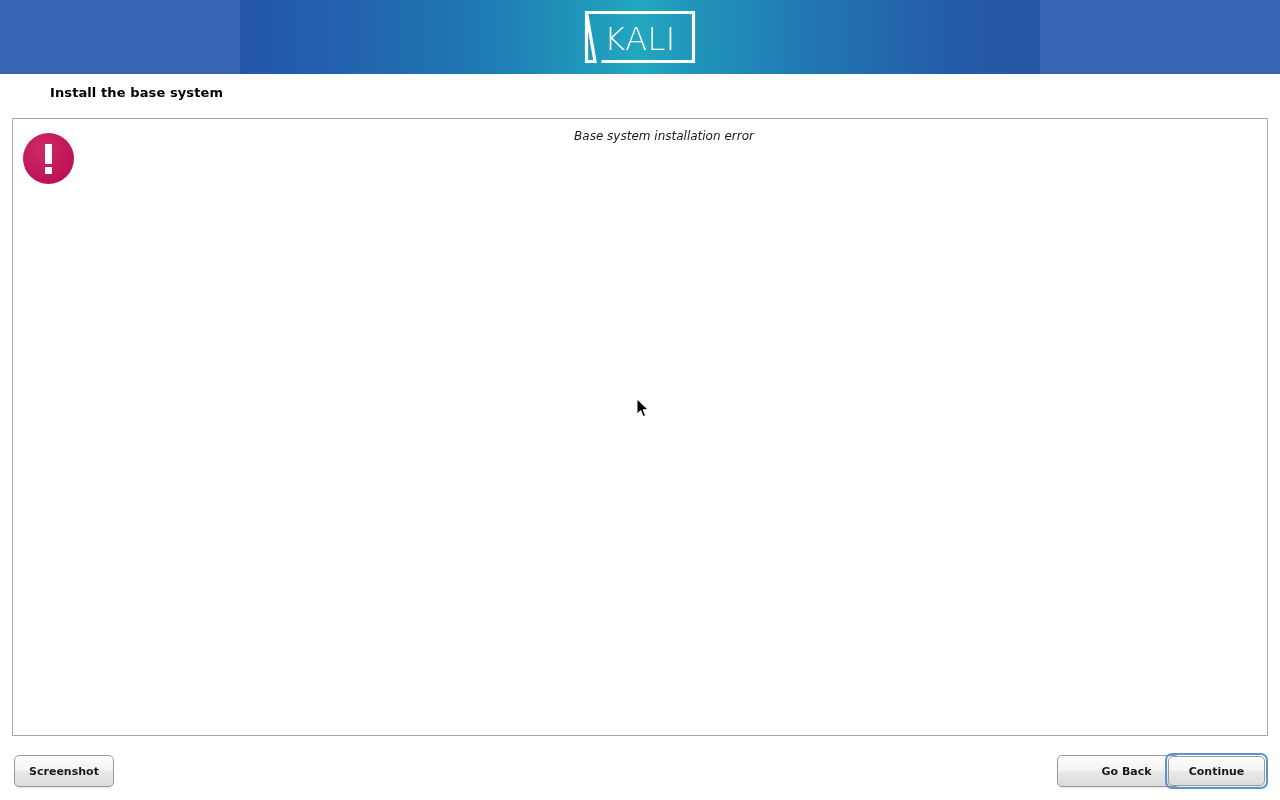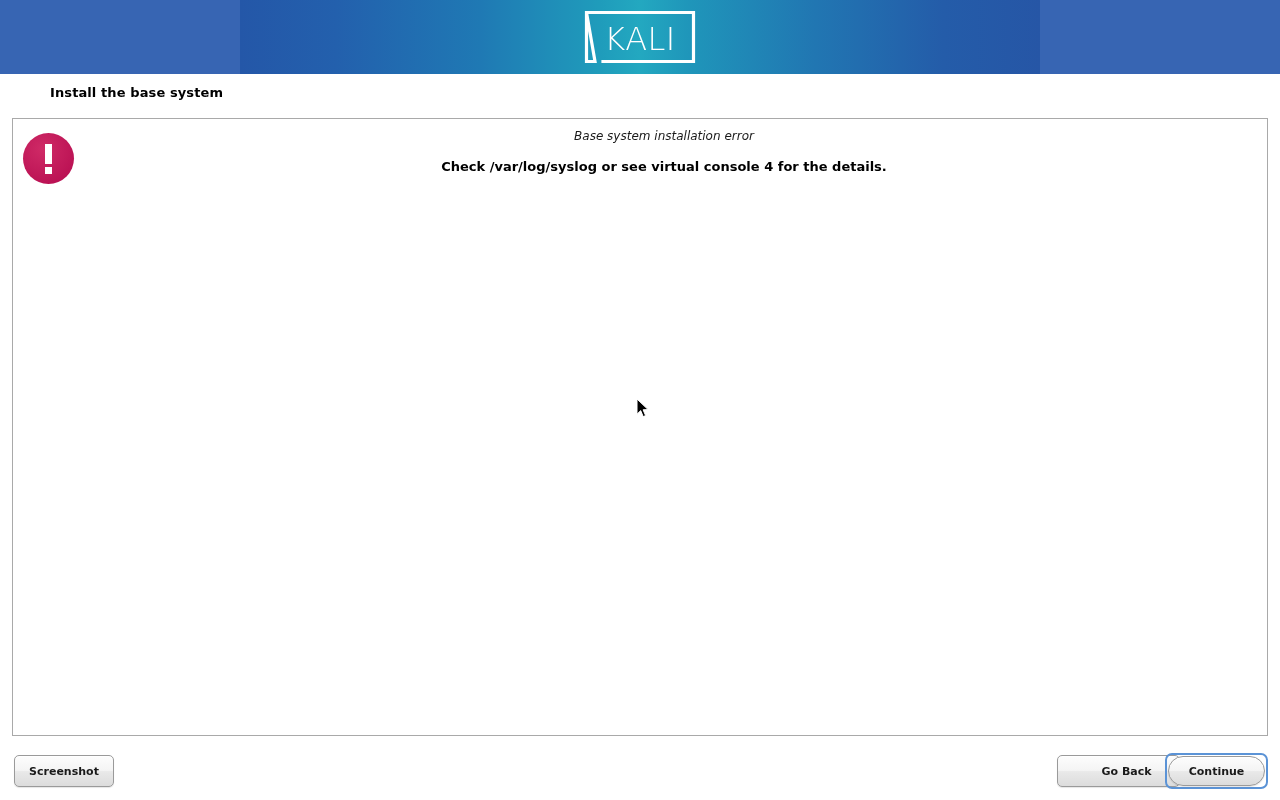--- a/index.html
+++ b/index.html
@@ -165,21 +165,21 @@
   .btn-continue-focus {
     position: absolute;
     left: 1165px; top: 753px;
     width: 103px; height: 36px;
     border: 2px solid #5b93d6;
     border-radius: 7px;
     background: transparent;
   }
   .btn-continue {
     left: 1168px; top: 756px;
-    width: 97px; height: 30px; border-radius: 15px;
+    width: 97px; height: 30px;
   }
 
   
   .cursor {
     position: absolute;
     left: 636px; top: 398px;
     width: 14px; height: 21px;
     pointer-events: none;
   }
 </style>
@@ -206,21 +206,20 @@
 
     <div class="error-block">
 
       <div class="error-icon">
         <div class="bang-bar"></div>
         <div class="bang-dot"></div>
       </div>
 
       <div class="error-text">
         <div class="error-heading">Base system installation error</div>
-        <div class="error-detail">Check /var/log/syslog or see virtual console 4 for the details.</div>
       </div>
 
     </div>
 
   </div>
 
   <div class="btn btn-screenshot">Screenshot</div>
 
   <div class="btn btn-goback">Go Back</div>
 

